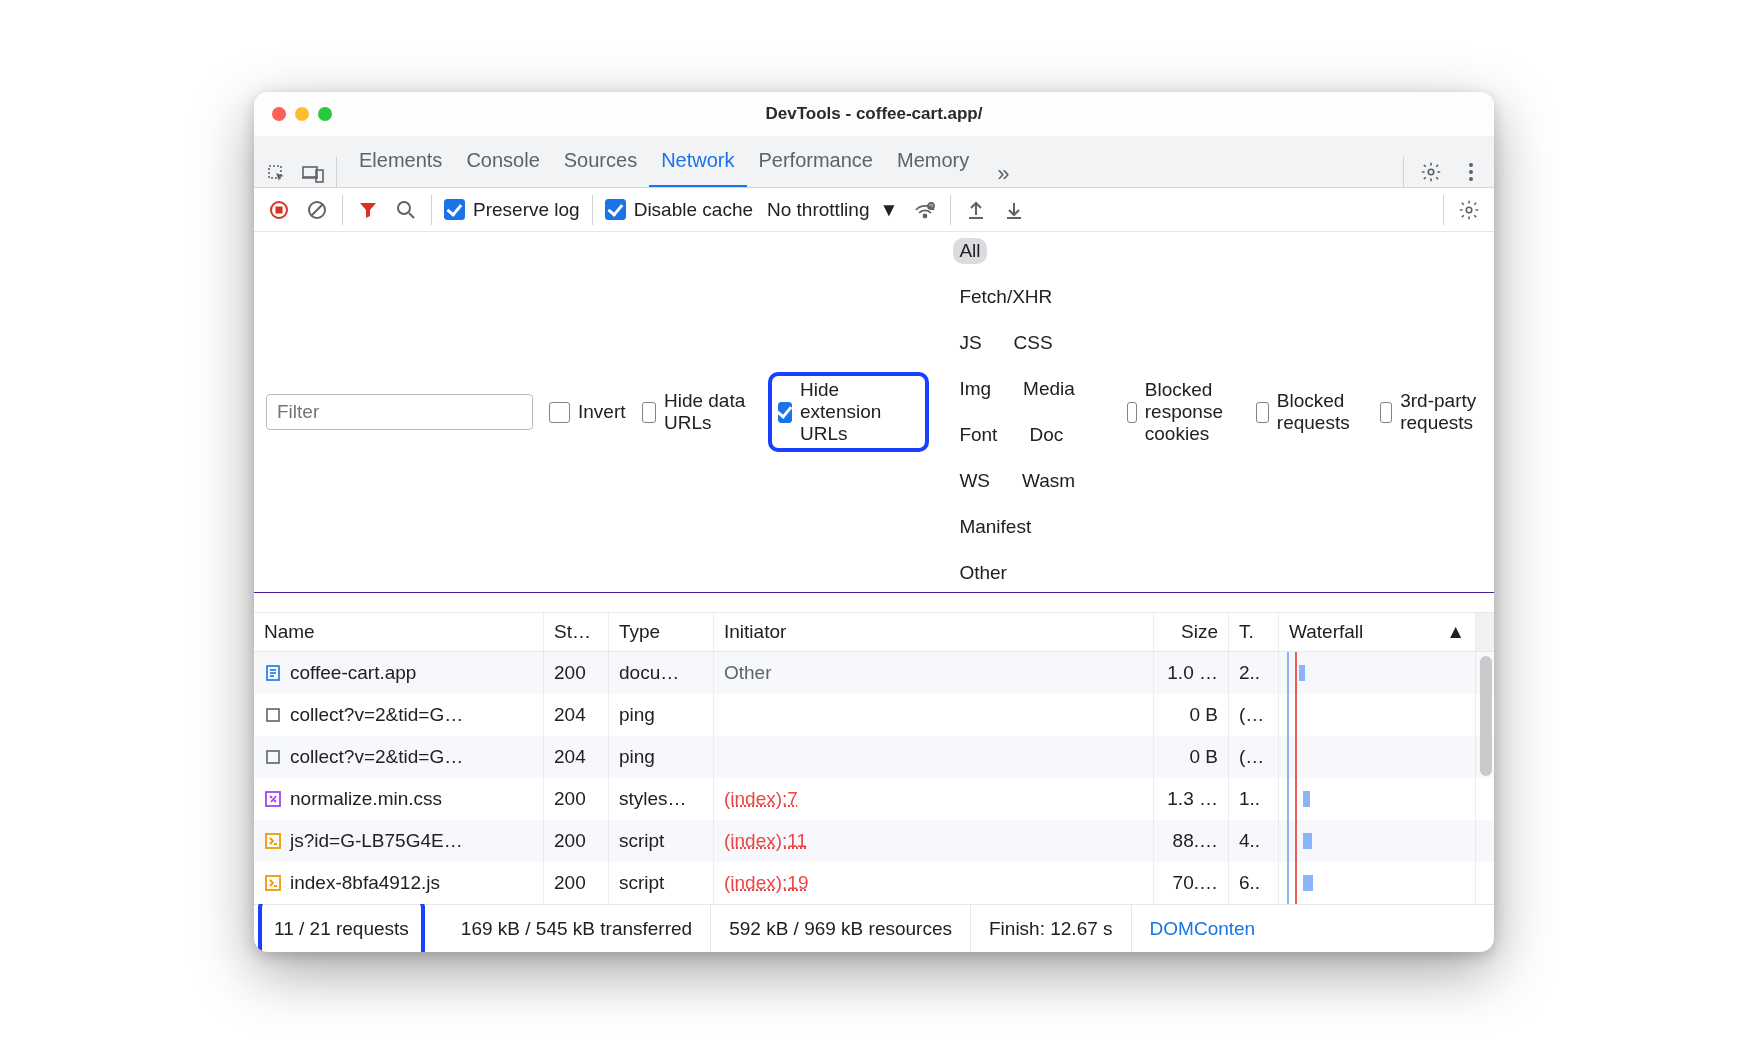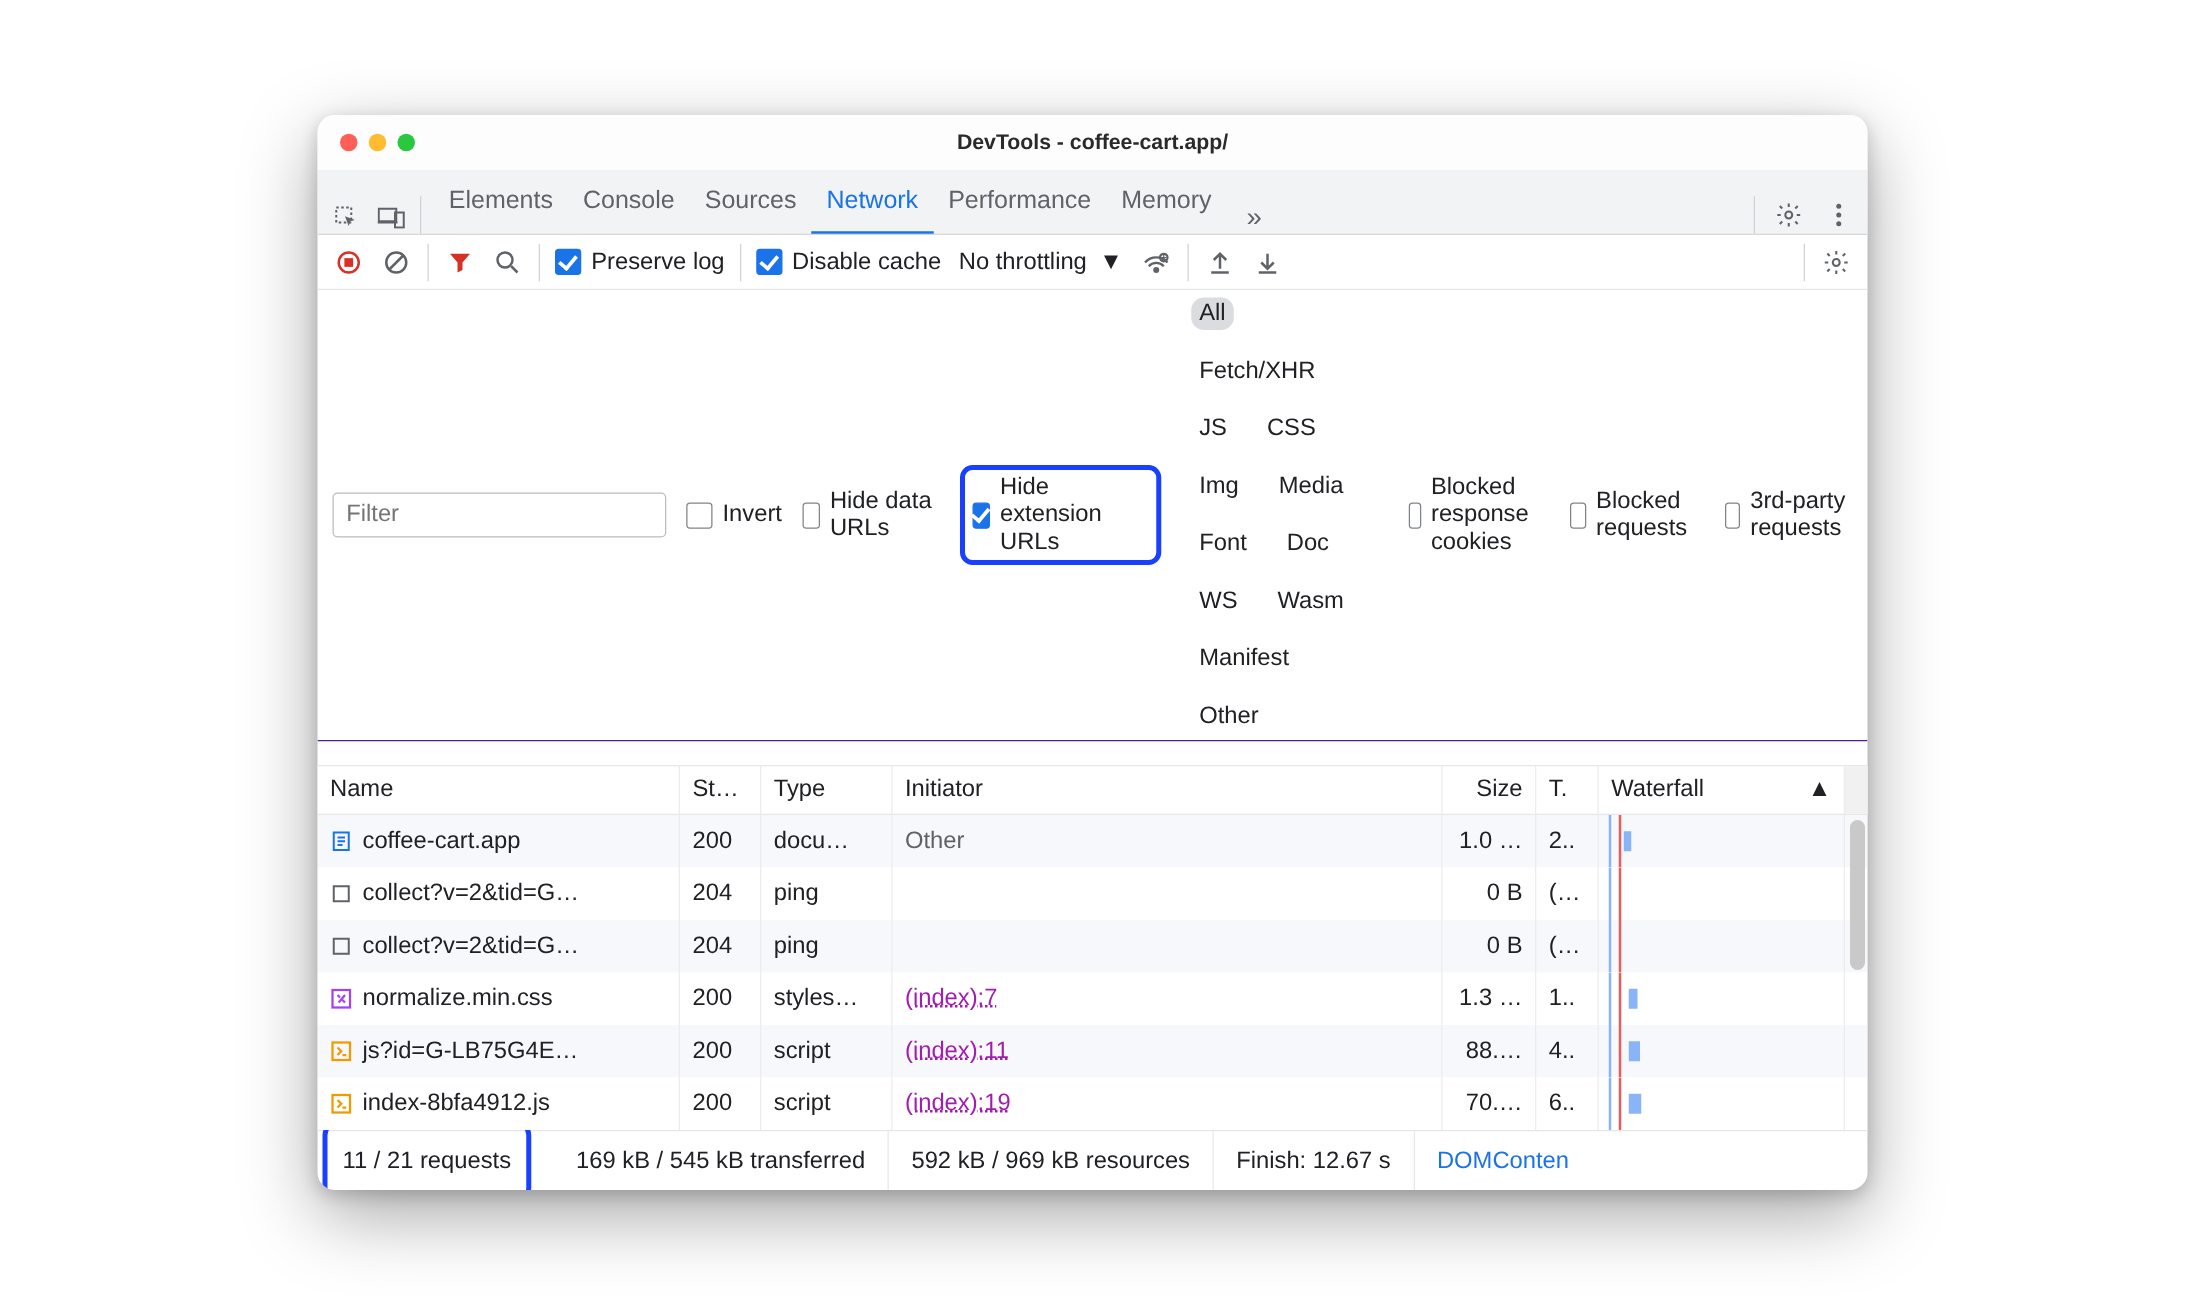--- a/index.html
+++ b/index.html
@@ -162,21 +162,21 @@
     border-right:1px solid #ececec;
   }
   .thead > div:last-child, .trow > div:last-child { border-right:none; }
   .thead .wf { justify-content:space-between; }
   .scroll-corner { background:#f1f1f1; }
   .trow { height:42px; }
   .trow:nth-child(odd){ background:#f6f8fb; }
   .trow:nth-child(even){ background:#fff; }
   .name-cell { gap:8px; }
   .file-icon { width:18px; height:18px; flex-shrink:0; display:inline-flex; align-items:center; justify-content:center; }
-  .initiator.link { text-decoration: underline dotted; color:#a21caf; }
+  .initiator.link { text-decoration: underline dotted; color:#ef4444; }
   .waterfall-cell { position:relative; }
   .wf-track { position:absolute; left:0; right:0; top:0; bottom:0; }
   .wf-redline { position:absolute; top:0; bottom:0; width:2px; background:#e75c5c; left:16px; }
   .wf-blueline { position:absolute; top:0; bottom:0; width:2px; background:#8ab4f8; left:8px; }
   .wf-bar { position:absolute; top:30%; height:40%; background:#8ab4f8; }
   
   .statusbar {
     display:flex; align-items:center;
     height:48px;
     border-top:1px solid #e5e7ea;

